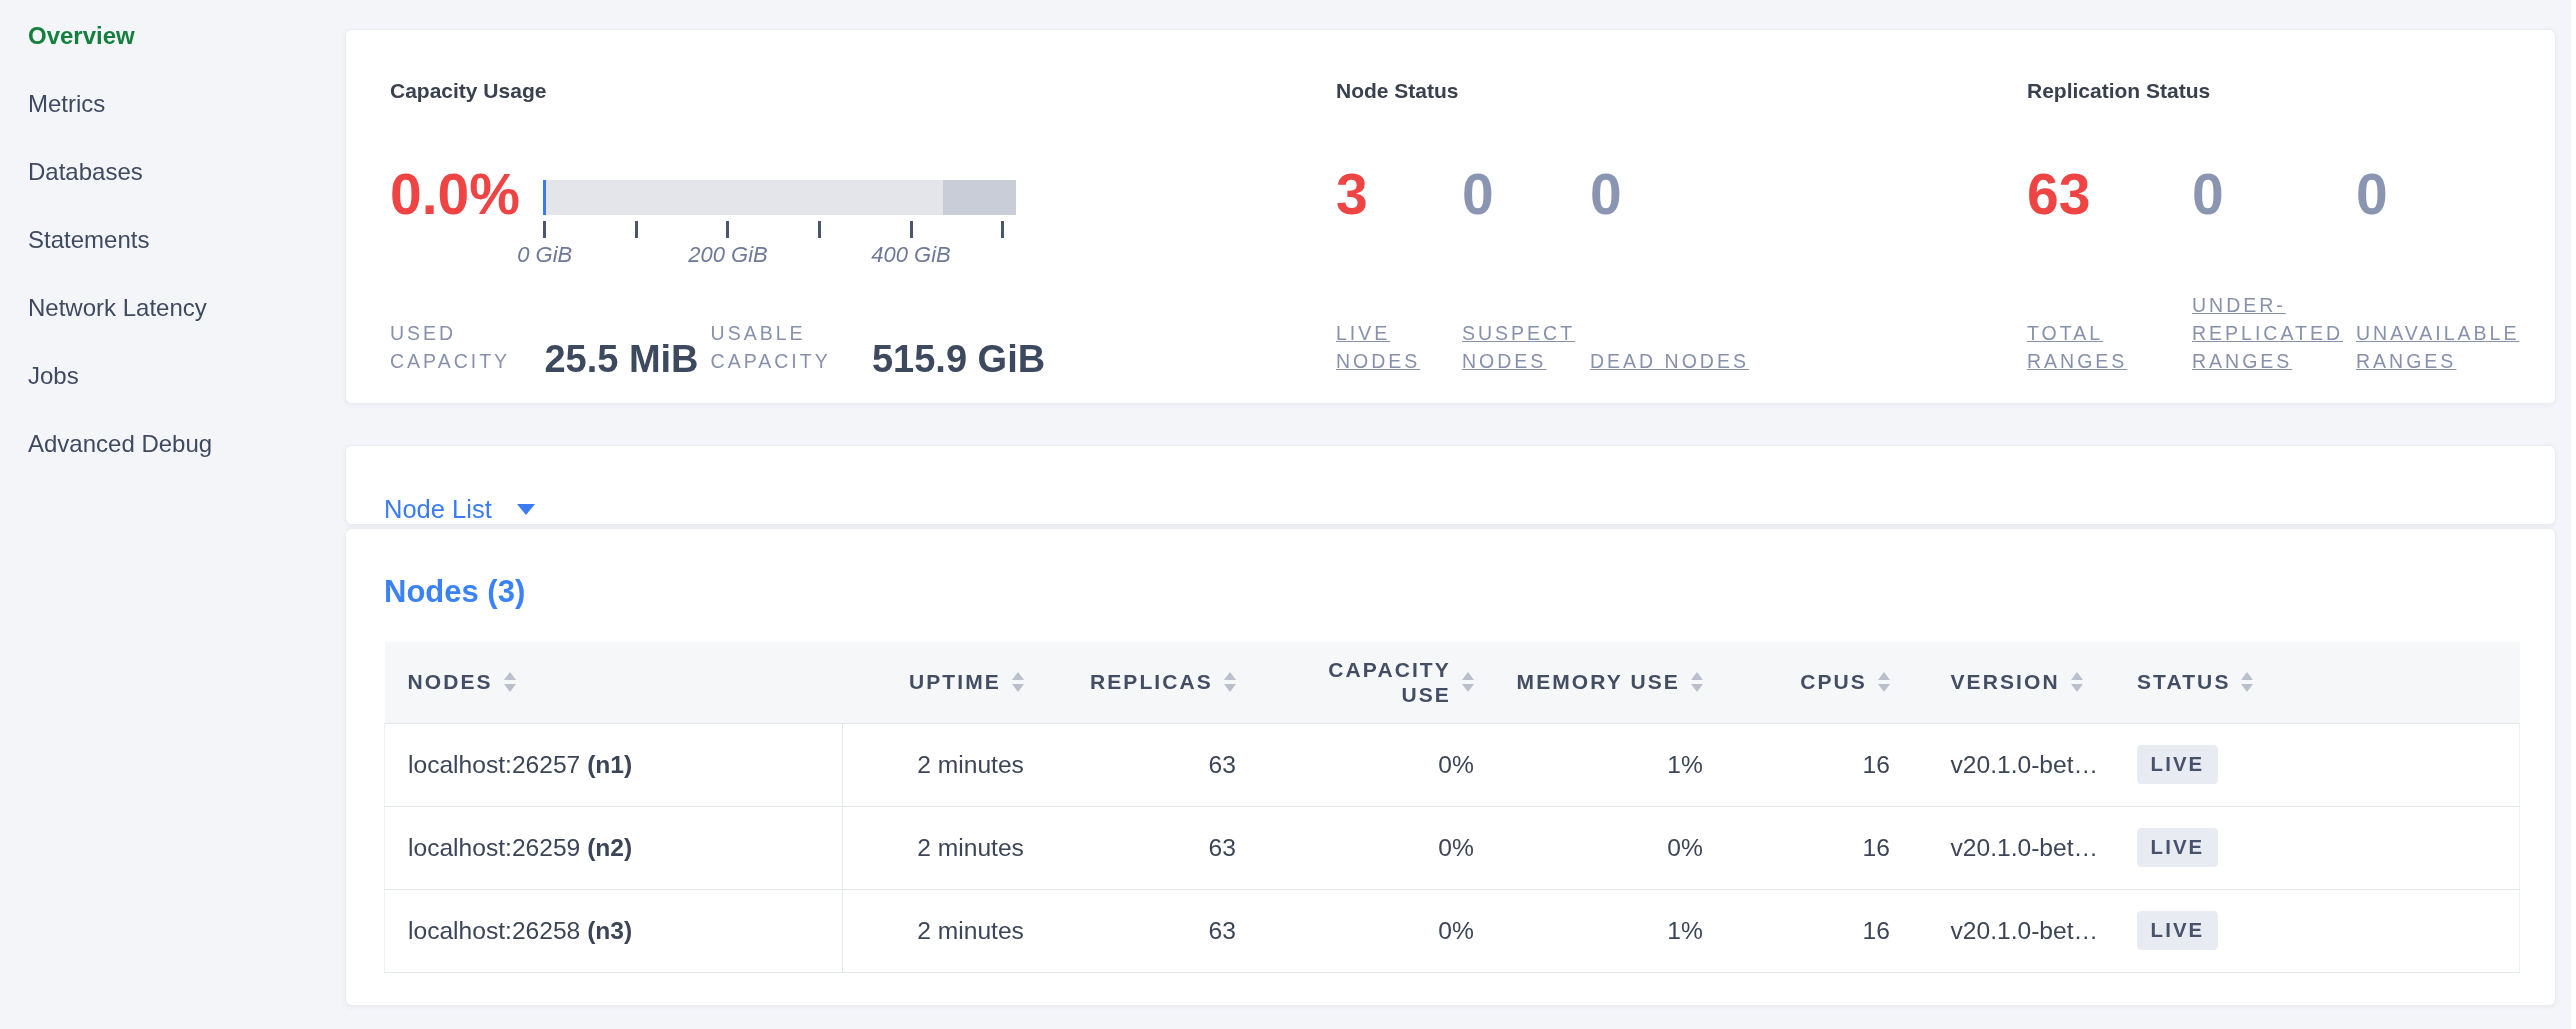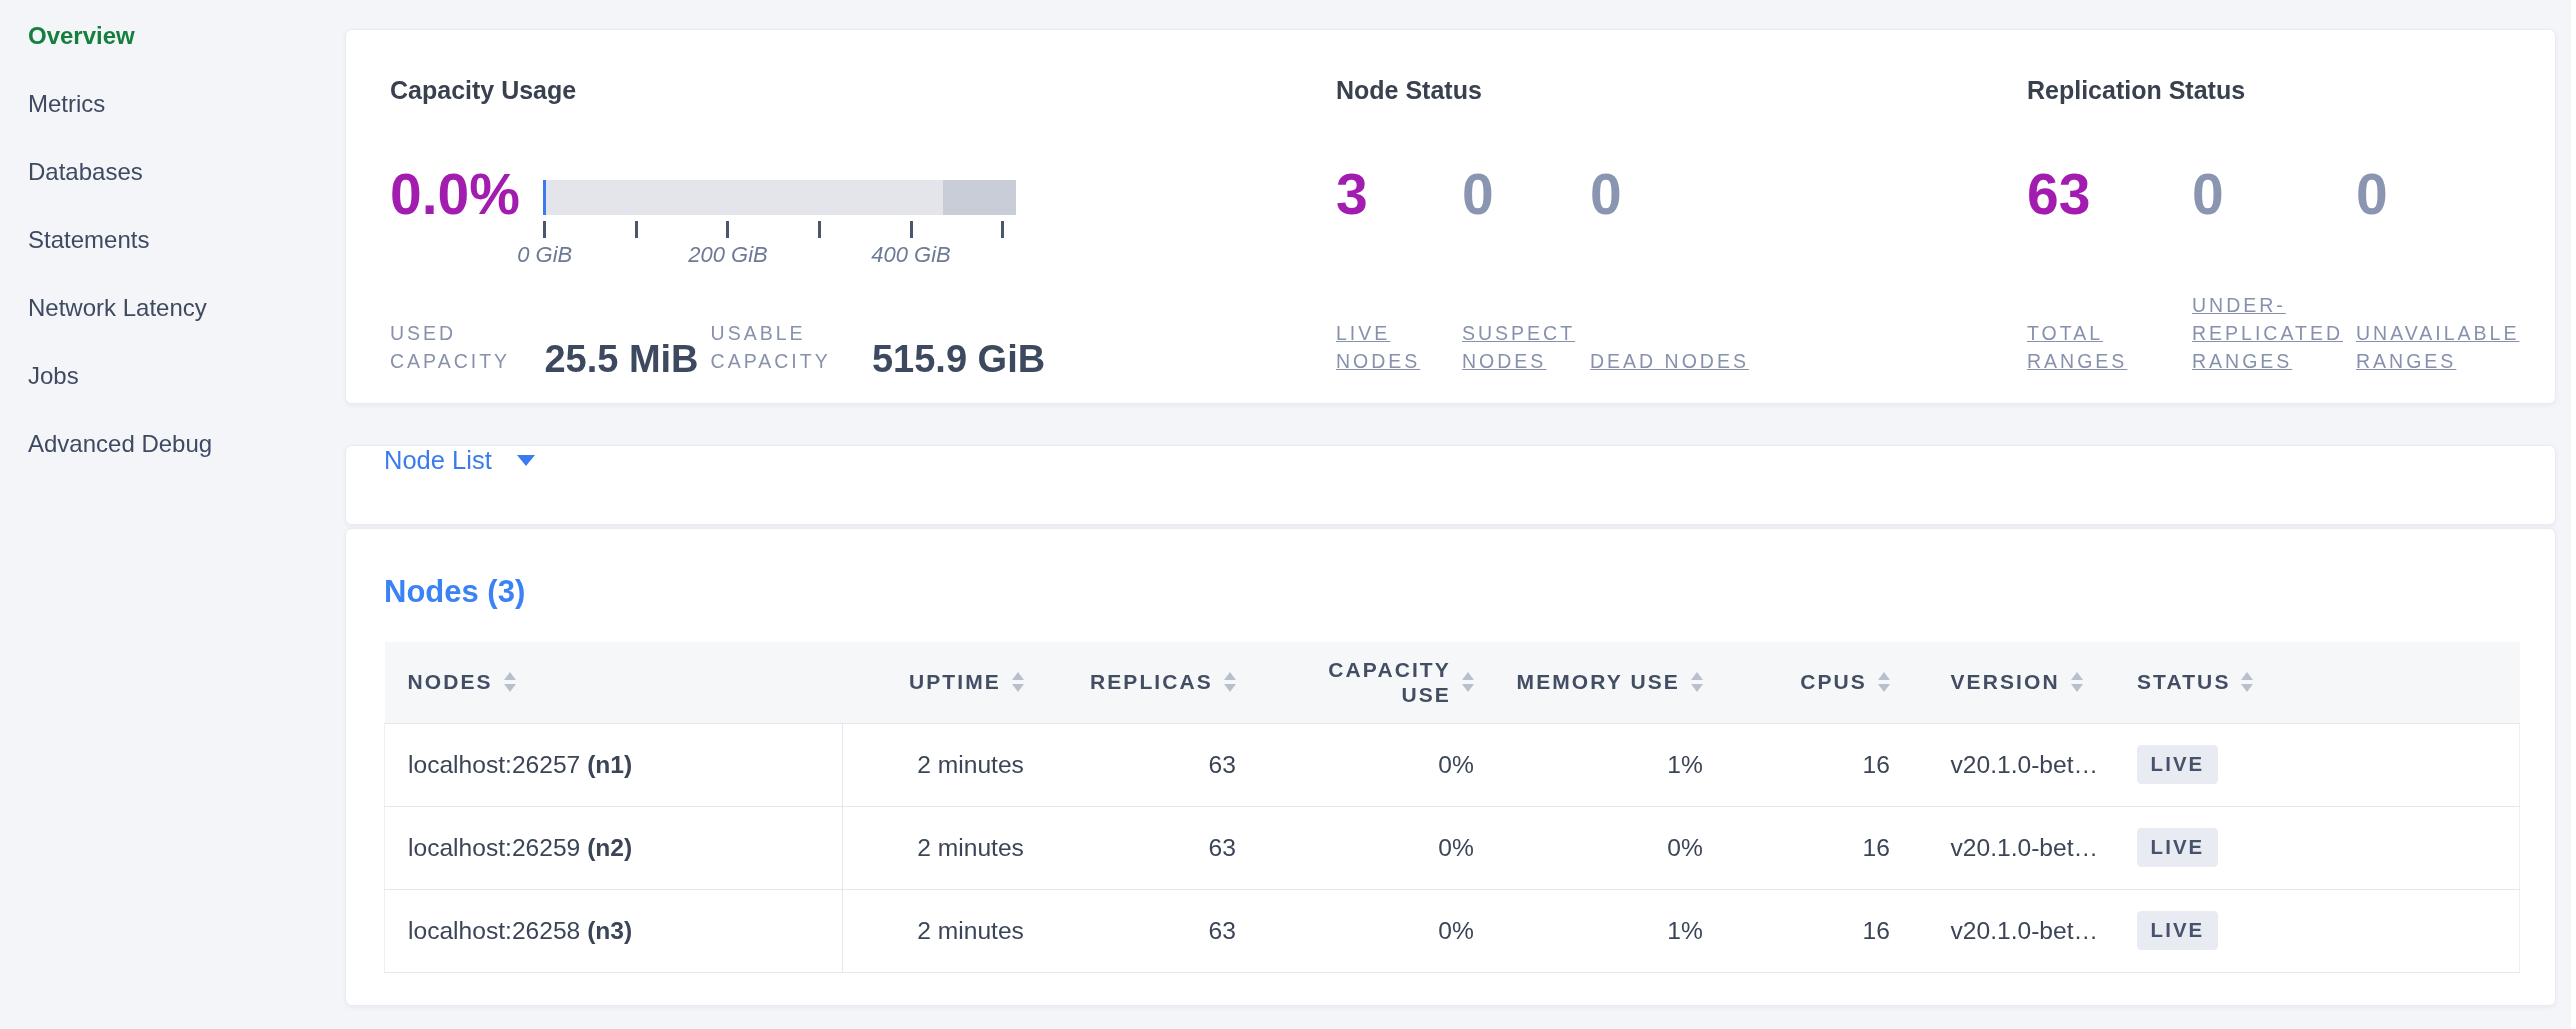--- a/index.html
+++ b/index.html
@@ -24,24 +24,24 @@
   }
   .side-item.active { color:#15803d; font-weight:700; }
 
   
   .summary-card { left:345px; top:29px; width:2211px; height:375px;
     display:flex; padding:42px 34px 30px 44px; }
   .sec { position:relative; height:303px; }
   .sec-cap { width:946px; }
   .sec-node { width:691px; }
   .sec-repl { flex:1; }
-  .sec-title { font-size:25px; font-weight:700; color:#39414f; line-height:37px; }
+  .sec-title { font-size:21px; font-weight:700; color:#39414f; line-height:37px; }
 
   .big-num { font-size:57px; font-weight:600; line-height:54px; }
-  .num-dark { color:#a21caf; }
+  .num-dark { color:#ef4444; }
   .num-light { color:#8a96b1; }
   .big-pct { position:absolute; left:0; top:95px; }
 
   .small-lbl { font-size:19.5px; letter-spacing:3px; line-height:28px; color:#8791ab; }
 
   
   .gauge { position:absolute; left:153px; top:108px; width:473px; }
   .gauge-bar { position:relative; height:35px; background:#e3e5eb; }
   .gauge-dark { position:absolute; right:0; top:0; height:100%; width:73px; background:#c9cdd8; }
   .gauge-used { position:absolute; left:0; top:0; height:100%; width:3.4px; background:#3b79ee; }
@@ -55,21 +55,21 @@
   .cap-stat .lbl { width:134px; }
   .cap-stat .val { font-size:38px; font-weight:700; color:#3d495f; line-height:32px; margin-left:20.4px; white-space:nowrap; }
   .cap-stat + .cap-stat { margin-left:12px; }
   .cap-stat + .cap-stat .lbl { width:141px; }
 
   .stat-col { position:absolute; top:95px; bottom:0; }
   .stat-col .lbl { position:absolute; left:0; bottom:0; white-space:normal;text-decoration:underline; }
 
   
   .nodelist-bar { left:345px; top:445px; width:2211px; height:80px;
-    display:flex; align-items:flex-start; padding-left:38px; }
+    display:flex; align-items:flex-end; padding-left:38px; }
   .nodelist-link { display:flex; align-items:center; cursor:pointer; }
   .nodelist-link span { font-size:25.5px; color:#3a7cf0; }
   .caret-down { width:0; height:0; border-left:9.3px solid transparent;
     border-right:9.3px solid transparent; border-top:11px solid #3a7cf0;
     margin-left:25.5px; }
 
   
   .table-card { left:345px; top:528px; width:2211px; height:478px; }
   .table-title { position:absolute; left:38px; top:45px; font-size:31px; font-weight:700; color:#3b82f6; }
   table { position:absolute; left:38px; top:113px; width:2135px;

